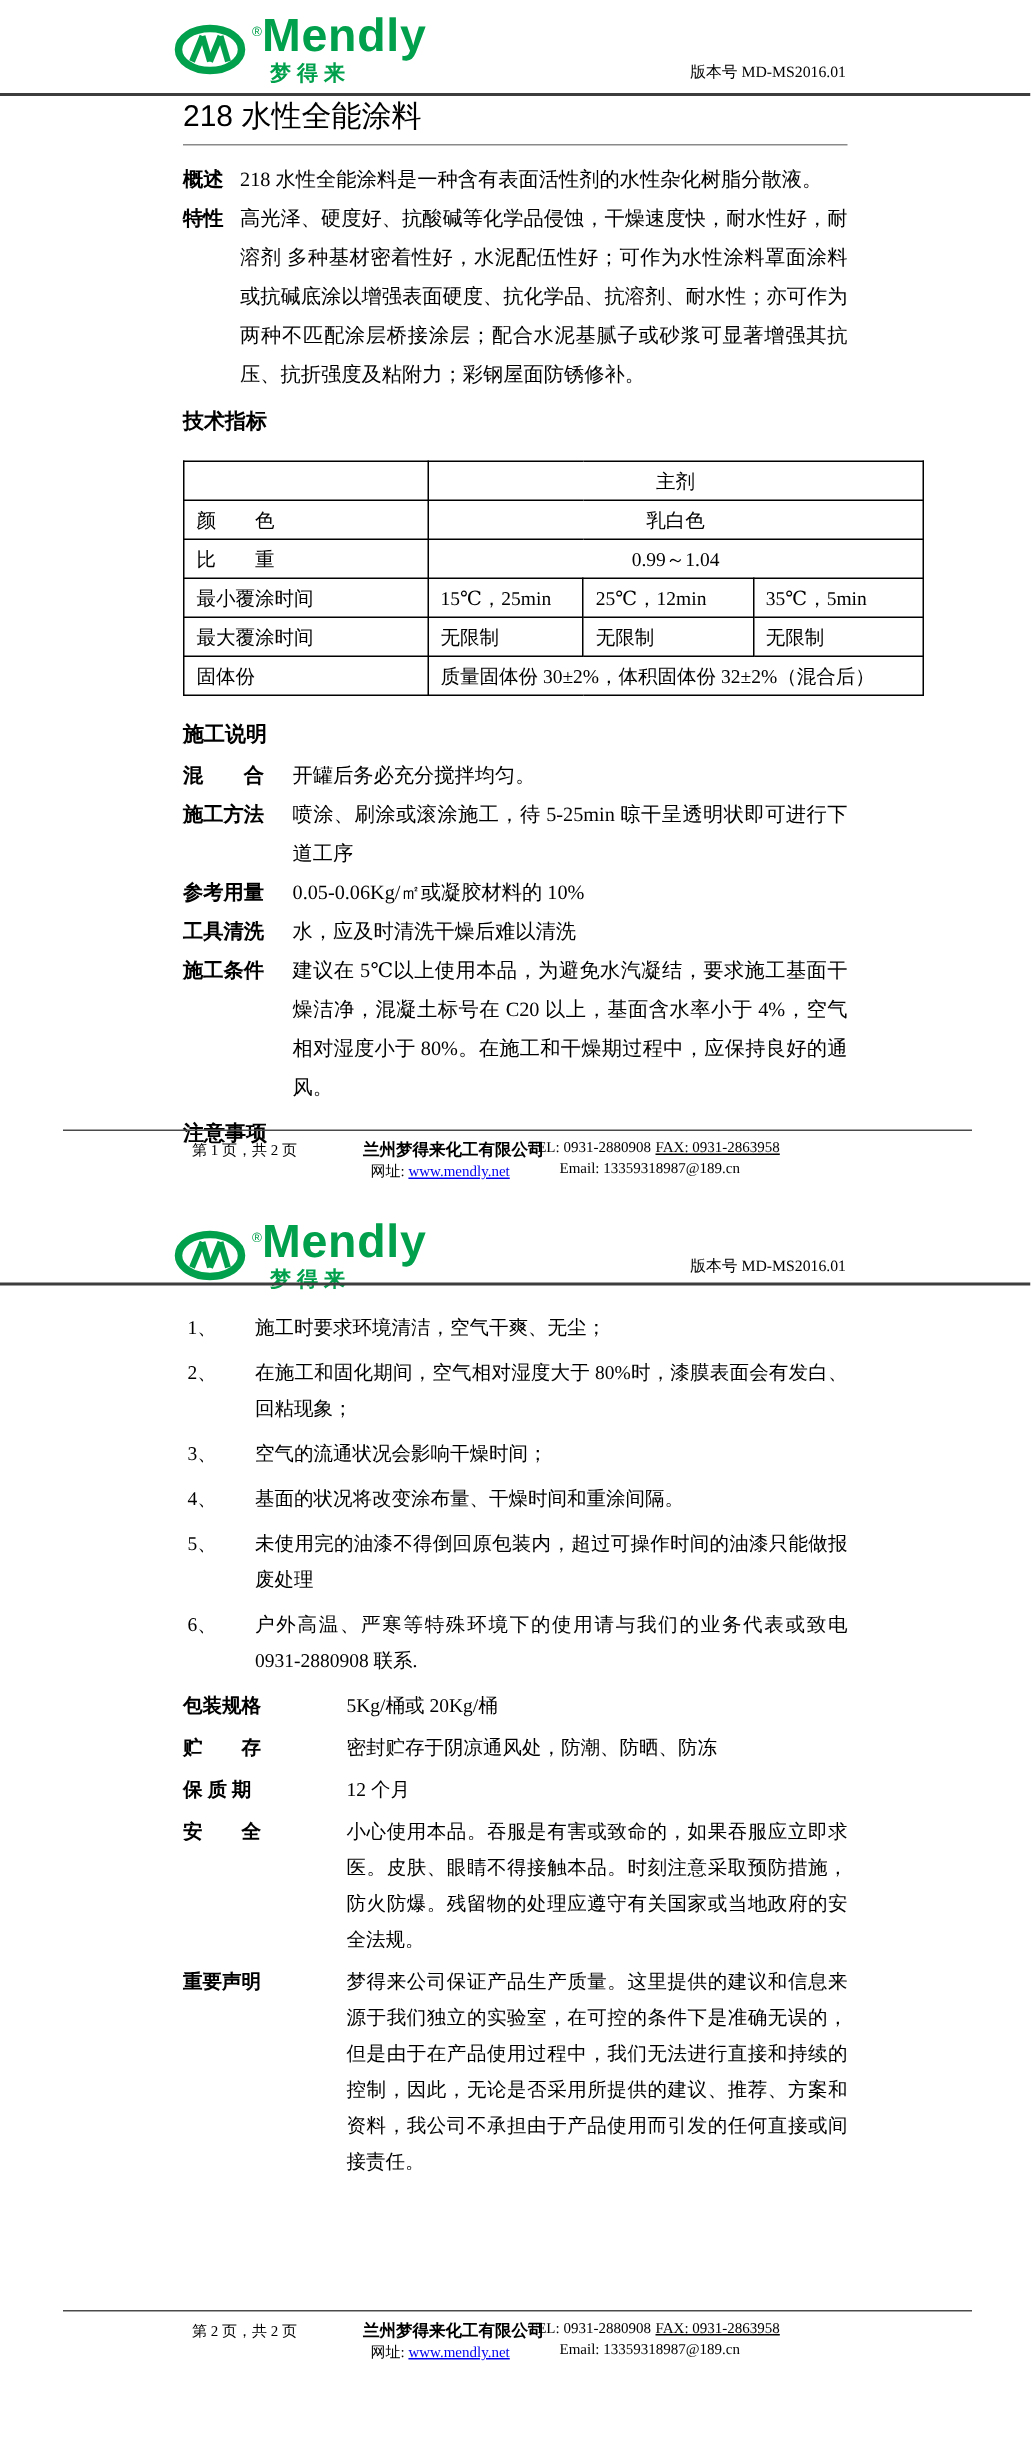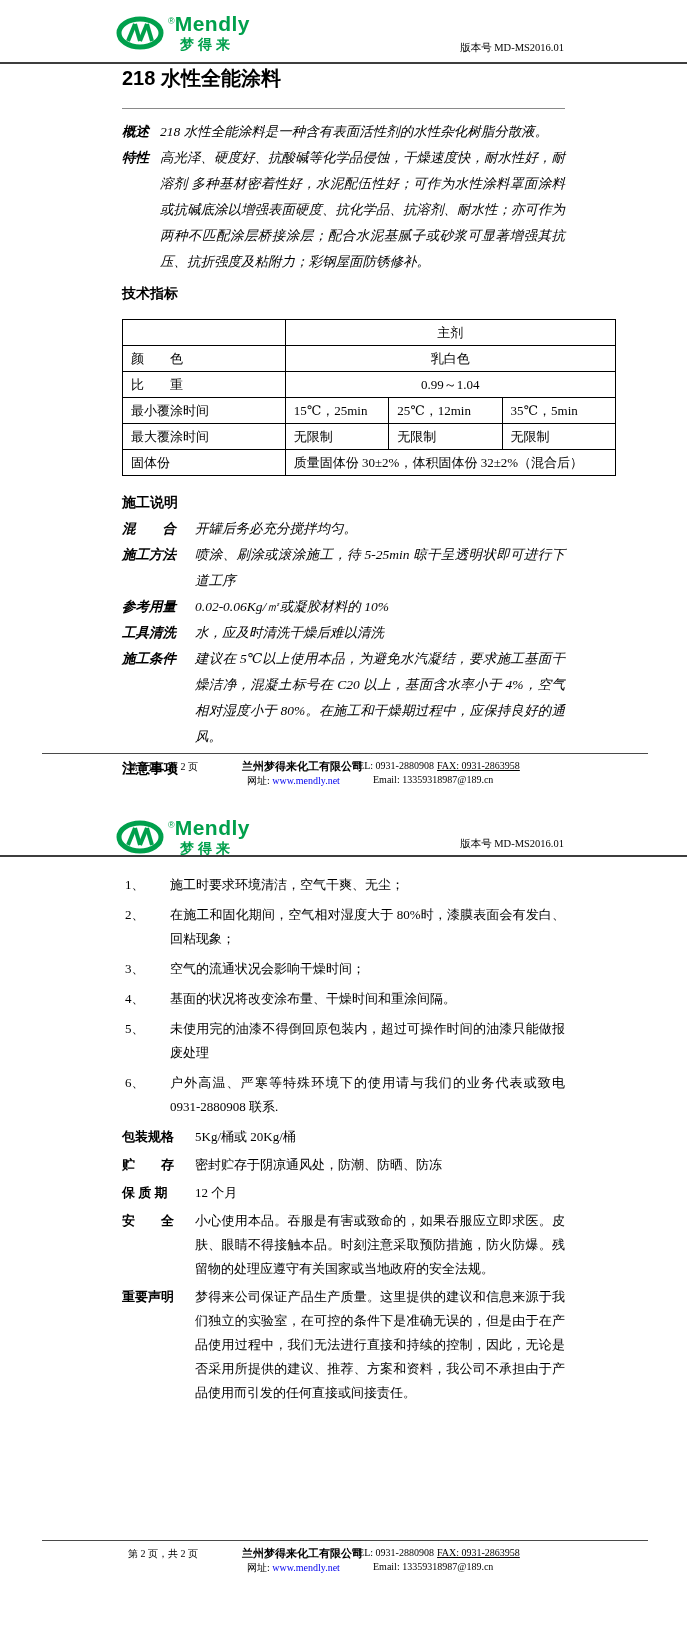--- a/index.html
+++ b/index.html
@@ -9,73 +9,73 @@
   .pg1{height:788px;}
   .pg2{height:850px;}
 
   
   .logo{position:absolute;display:flex;align-items:flex-start;}
   .pg1 .logo{left:116px;top:12px;}
   .pg2 .logo{left:116px;top:28px;}
   .logo svg{display:block;}
   .logo-texts{display:flex;flex-direction:column;margin-left:2px;margin-top:1px;}
   .logo-en-wrap{line-height:22px;}
-  .logo-en{font-family:"Liberation Sans",sans-serif;font-weight:bold;font-size:21px;color:var(--green);letter-spacing:.5px;}
+  .logo-en{font-family:"Liberation Sans",sans-serif;font-weight:bold;font-size:31px;color:var(--green);letter-spacing:.5px;}
   .reg{font-family:"Liberation Sans",sans-serif;font-size:9px;color:var(--green);vertical-align:top;position:relative;top:-3px;}
   .logo-cn{font-family:"Liberation Sans",sans-serif;font-weight:bold;font-size:14px;color:var(--green);letter-spacing:4px;margin-left:12px;line-height:15px;}
   .version{position:absolute;right:123px;font-size:10.5px;}
   .pg1 .version{top:41px;}
   .pg2 .version{top:49px;}
   .hdr-rule{position:absolute;left:0;right:0;border-top:2px solid #3d3d3d;}
   .pg1 .hdr-rule{top:62px;}
   .pg2 .hdr-rule{top:67px;}
 
   
   .content{position:absolute;left:122px;width:443px;}
   .pg1 .content{top:66px;}
   .pg2 .content{top:85px;}
-  .doc-title{font-family:"Liberation Sans",sans-serif;font-weight:bold;font-size:20px;line-height:24px;
-             padding-bottom:18px;border-bottom:1px solid #8a8a8a;margin-bottom:10px;}
+  .doc-title{font-family:"Liberation Sans",sans-serif;font-weight:normal;font-size:20px;line-height:24px;
+             padding-bottom:6px;border-bottom:1px solid #8a8a8a;margin-bottom:10px;}
   .p1body{font-size:13.5px;line-height:26px;}
-  .row{display:flex;font-style:italic;}
+  .row{display:flex;}
   .row-label{flex:none;width:38px;font-weight:bold;}
   .row-label-w{flex:none;width:73px;font-weight:bold;}
   .row-text{flex:1;text-align:justify;}
   .h{font-weight:bold;font-size:14px;line-height:26px;}
   .h-tech{margin-top:6px;}
   .h-constr{margin-top:14px;}
   .h-notes{margin-top:6px;}
 
   
   table.tech{border-collapse:collapse;width:494px;margin:12px 0 0 0;font-size:13px;table-layout:fixed;}
   table.tech td{border:1px solid #000;padding:4px 8px;line-height:17px;}
   table.tech td.c{text-align:center;}
   .colA{width:33%;}.colB{width:21%;}.colC{width:23%;}.colD{width:23%;}
 
   
   .p2body{font-size:13px;line-height:24px;}
   .note{display:flex;margin-bottom:6px;}
   .note-num{flex:none;width:45px;padding-left:3px;}
   .note-text{flex:1;text-align:justify;}
-  .info{display:flex;margin-bottom:4px;}
+  .info{display:flex;margin-bottom:4px;gap:36px;}
   .info-label{flex:none;width:73px;font-weight:bold;}
   .info-text{flex:1;text-align:justify;}
 
   
   .footer{position:absolute;left:0;right:0;height:40px;font-size:10px;}
   .pg1 .footer{top:753px;}
   .pg2 .footer{top:752px;}
   .f-rule{position:absolute;left:42px;right:39px;top:0;border-top:1.5px solid #4a4a4a;}
   .footer span,.footer a,.footer b{position:absolute;white-space:nowrap;}
   .f-page{left:128px;top:7px;}
   .f-company{left:242px;top:6px;font-size:11px;font-weight:bold;}
   .f-tel{left:352px;top:7px;}
   .f-fax{left:437px;top:7px;text-decoration:underline;}
   .f-site{left:247px;top:21px;}
-  .f-site a{position:static;color:#0000ee;cursor:pointer;}
+  .f-site a{position:static;color:#0000ee;text-decoration:underline;cursor:pointer;}
   .f-email{left:373px;top:21px;}
 
   :root{--green:#00a04c;}
 </style>
 </head>
 <body>
 
 <section class="page pg1">
 
   <div class="logo">
@@ -157,21 +157,21 @@
     <div class="row">
       <span class="row-label-w">混　　合</span>
       <span class="row-text">开罐后务必充分搅拌均匀。</span>
     </div>
     <div class="row">
       <span class="row-label-w">施工方法</span>
       <span class="row-text">喷涂、刷涂或滚涂施工，待 5-25min 晾干呈透明状即可进行下道工序</span>
     </div>
     <div class="row">
       <span class="row-label-w">参考用量</span>
-      <span class="row-text">0.02-0.06Kg/㎡或凝胶材料的 10%</span>
+      <span class="row-text">0.05-0.06Kg/㎡或凝胶材料的 10%</span>
     </div>
     <div class="row">
       <span class="row-label-w">工具清洗</span>
       <span class="row-text">水，应及时清洗干燥后难以清洗</span>
     </div>
     <div class="row">
       <span class="row-label-w">施工条件</span>
       <span class="row-text">建议在 5℃以上使用本品，为避免水汽凝结，要求施工基面干燥洁净，混凝土标号在 C20 以上，基面含水率小于 4%，空气相对湿度小于 80%。在施工和干燥期过程中，应保持良好的通风。</span>
     </div>
 

